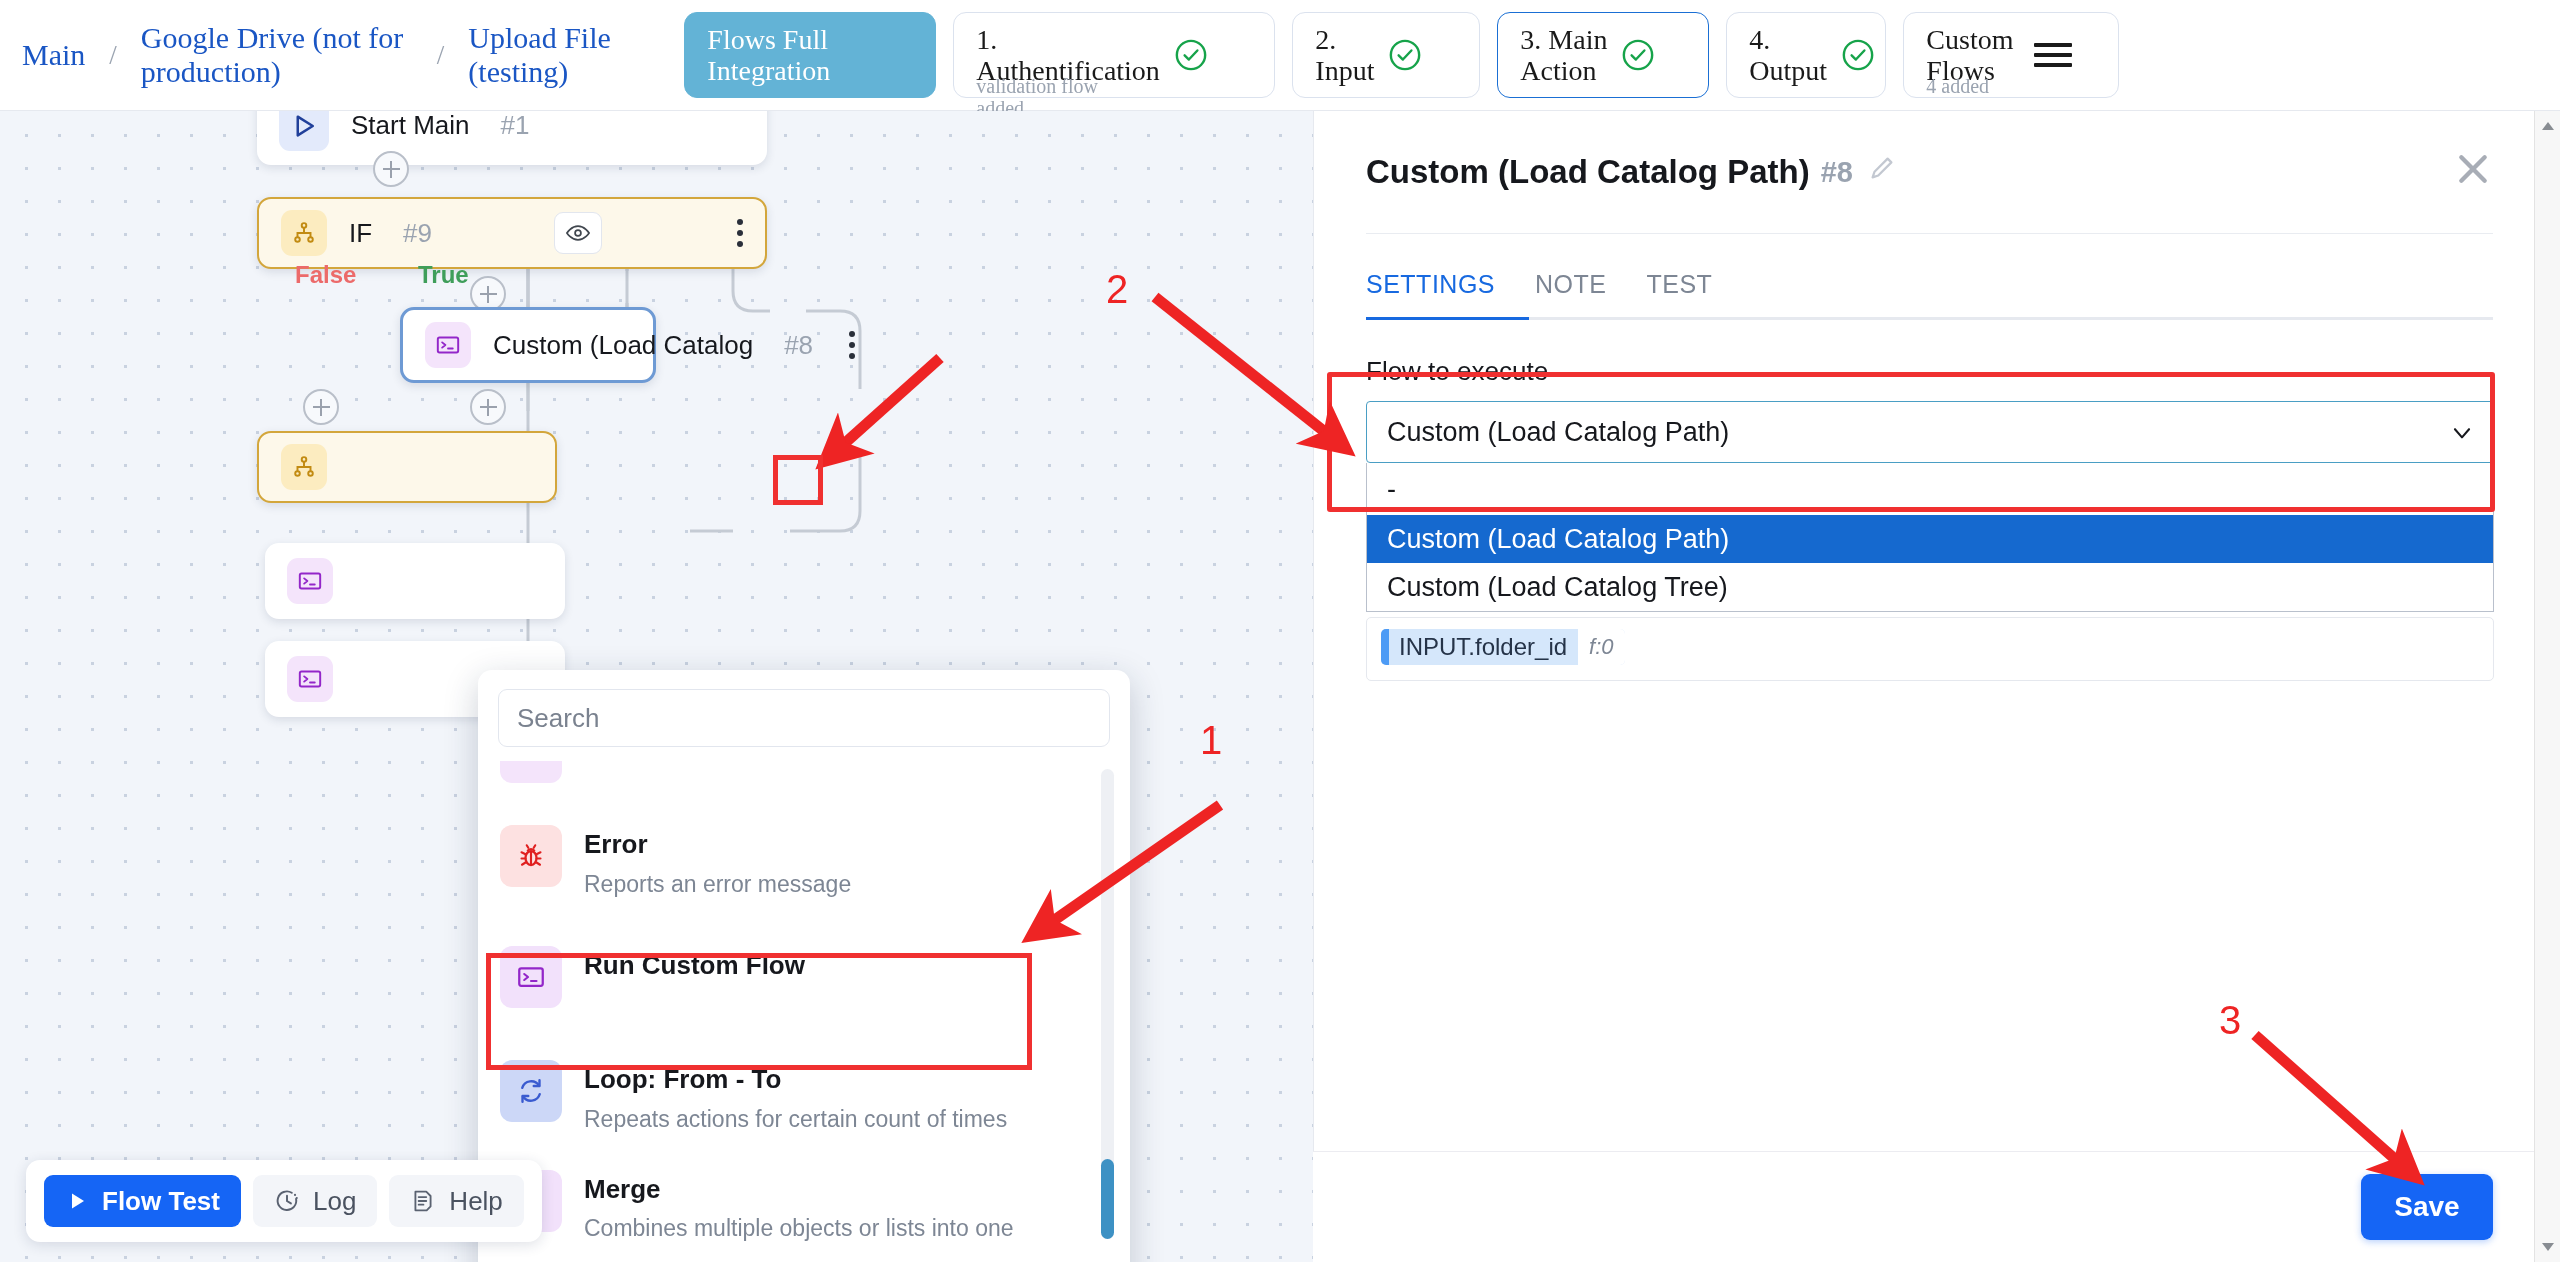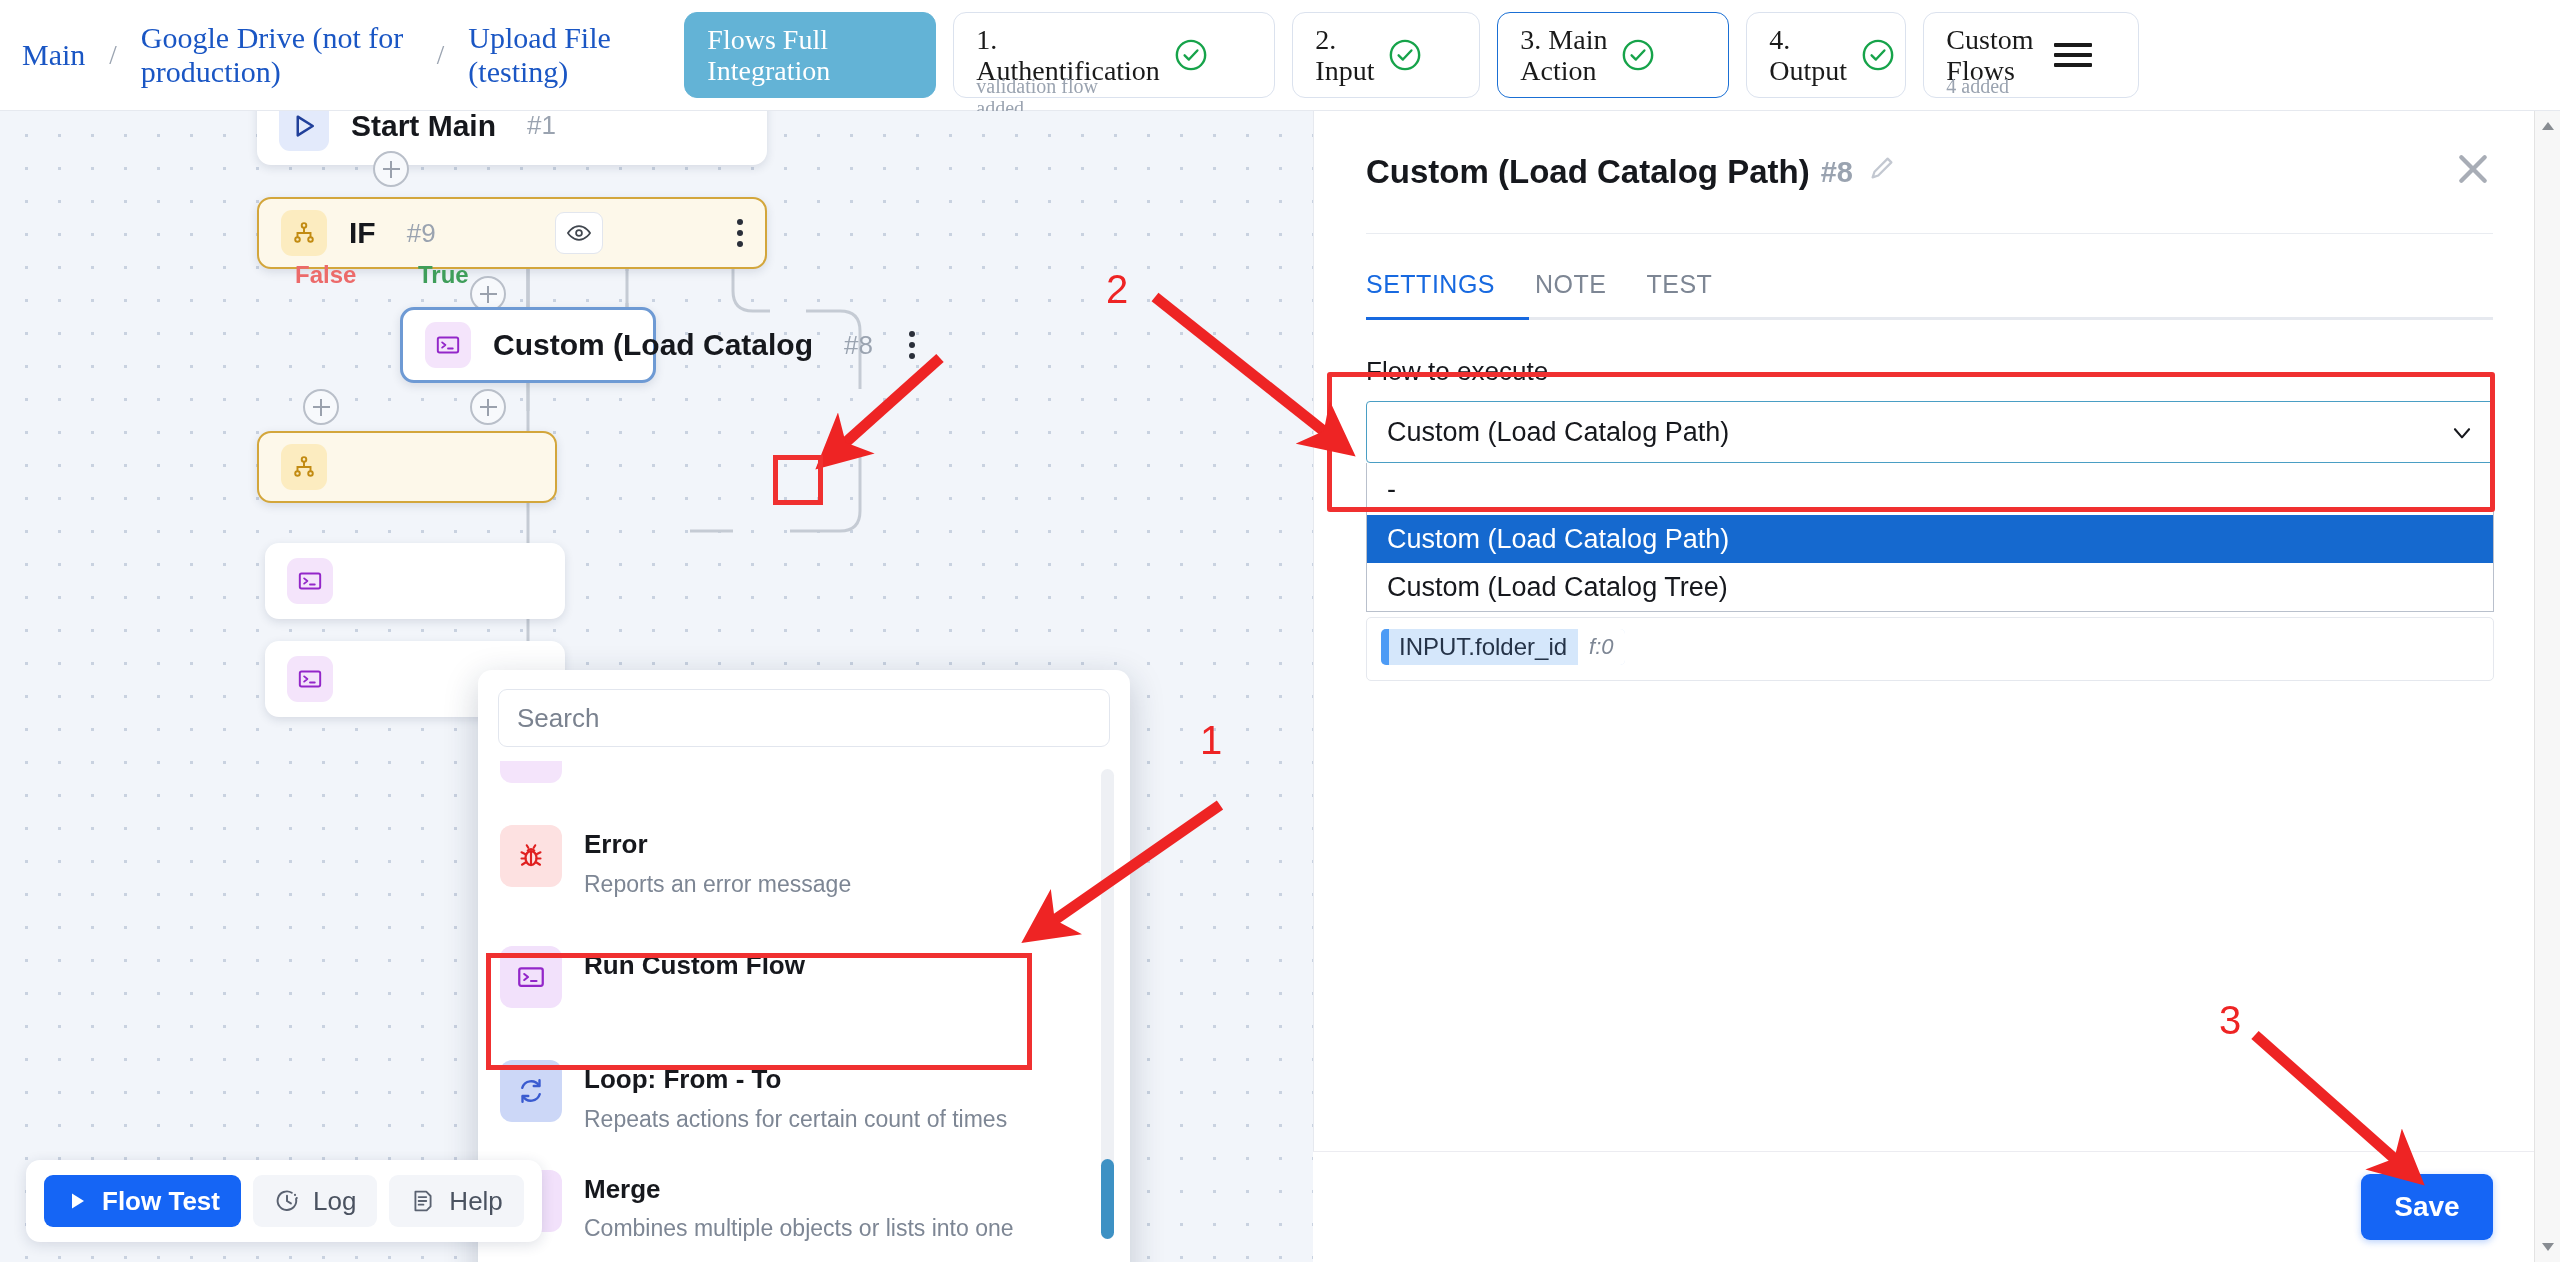--- a/index.html
+++ b/index.html
@@ -58,21 +58,21 @@
   .node {
     position: absolute; background: #fff; border-radius: 14px;
     box-shadow: 0 3px 10px rgba(30,45,80,.13);
     display: flex; align-items: center; padding: 0 22px; gap: 22px;
     cursor: pointer;
   }
   .node .ic {
     width: 50px; height: 50px; border-radius: 11px; flex: 0 0 50px;
     display: flex; align-items: center; justify-content: center;
   }
-  .node .lbl { font-size: 30px; color: #16181d; font-weight: 700; white-space: nowrap; text-align: right; }
+  .node .lbl { font-size: 26px; color: #16181d; font-weight: 400; white-space: nowrap; text-align: right; }
   .node .num { font-size: 26px; color: #9aa3b0; font-weight: 400; margin-left: 9px; }
   .dots { margin-left: auto; display: flex; flex-direction: column; gap: 5px; padding-left: 14px; }
   .dots i { width: 6px; height: 6px; border-radius: 50%; background: #2a2f3a; display: block; }
   .eyebtn {
     width: 48px; height: 42px; border: 1px solid #e2e6ee; border-radius: 9px;
     background: #fff; display: flex; align-items: center; justify-content: center;
     margin-left: auto;
   }
   .plusnode {
     position: absolute; width: 36px; height: 36px; border-radius: 50%;
@@ -257,21 +257,21 @@
         <div class="tab-txt" style="white-space:pre-line">2.
 Input</div>
         <span class="check">
           <svg viewBox="0 0 24 24" width="34" height="34">
               <circle cx="12" cy="12" r="10" fill="none" stroke="#16a34a" stroke-width="1.7"></circle>
               <path d="M7.5 12.2l3 3 6-6.4" fill="none" stroke="#16a34a" stroke-width="1.7" stroke-linecap="round" stroke-linejoin="round"></path>
             </svg>
         </span>
       </div>
 
-      <div class="tab active-outline" style="width:232px;height:86px">
+      <div class="tab active-outline" style="width:212px;height:86px">
         <div class="tab-txt" style="white-space:pre-line">3. Main
 Action</div>
         <span class="check">
           <svg viewBox="0 0 24 24" width="34" height="34">
               <circle cx="12" cy="12" r="10" fill="none" stroke="#16a34a" stroke-width="1.7"></circle>
               <path d="M7.5 12.2l3 3 6-6.4" fill="none" stroke="#16a34a" stroke-width="1.7" stroke-linecap="round" stroke-linejoin="round"></path>
             </svg>
         </span>
       </div>
 

